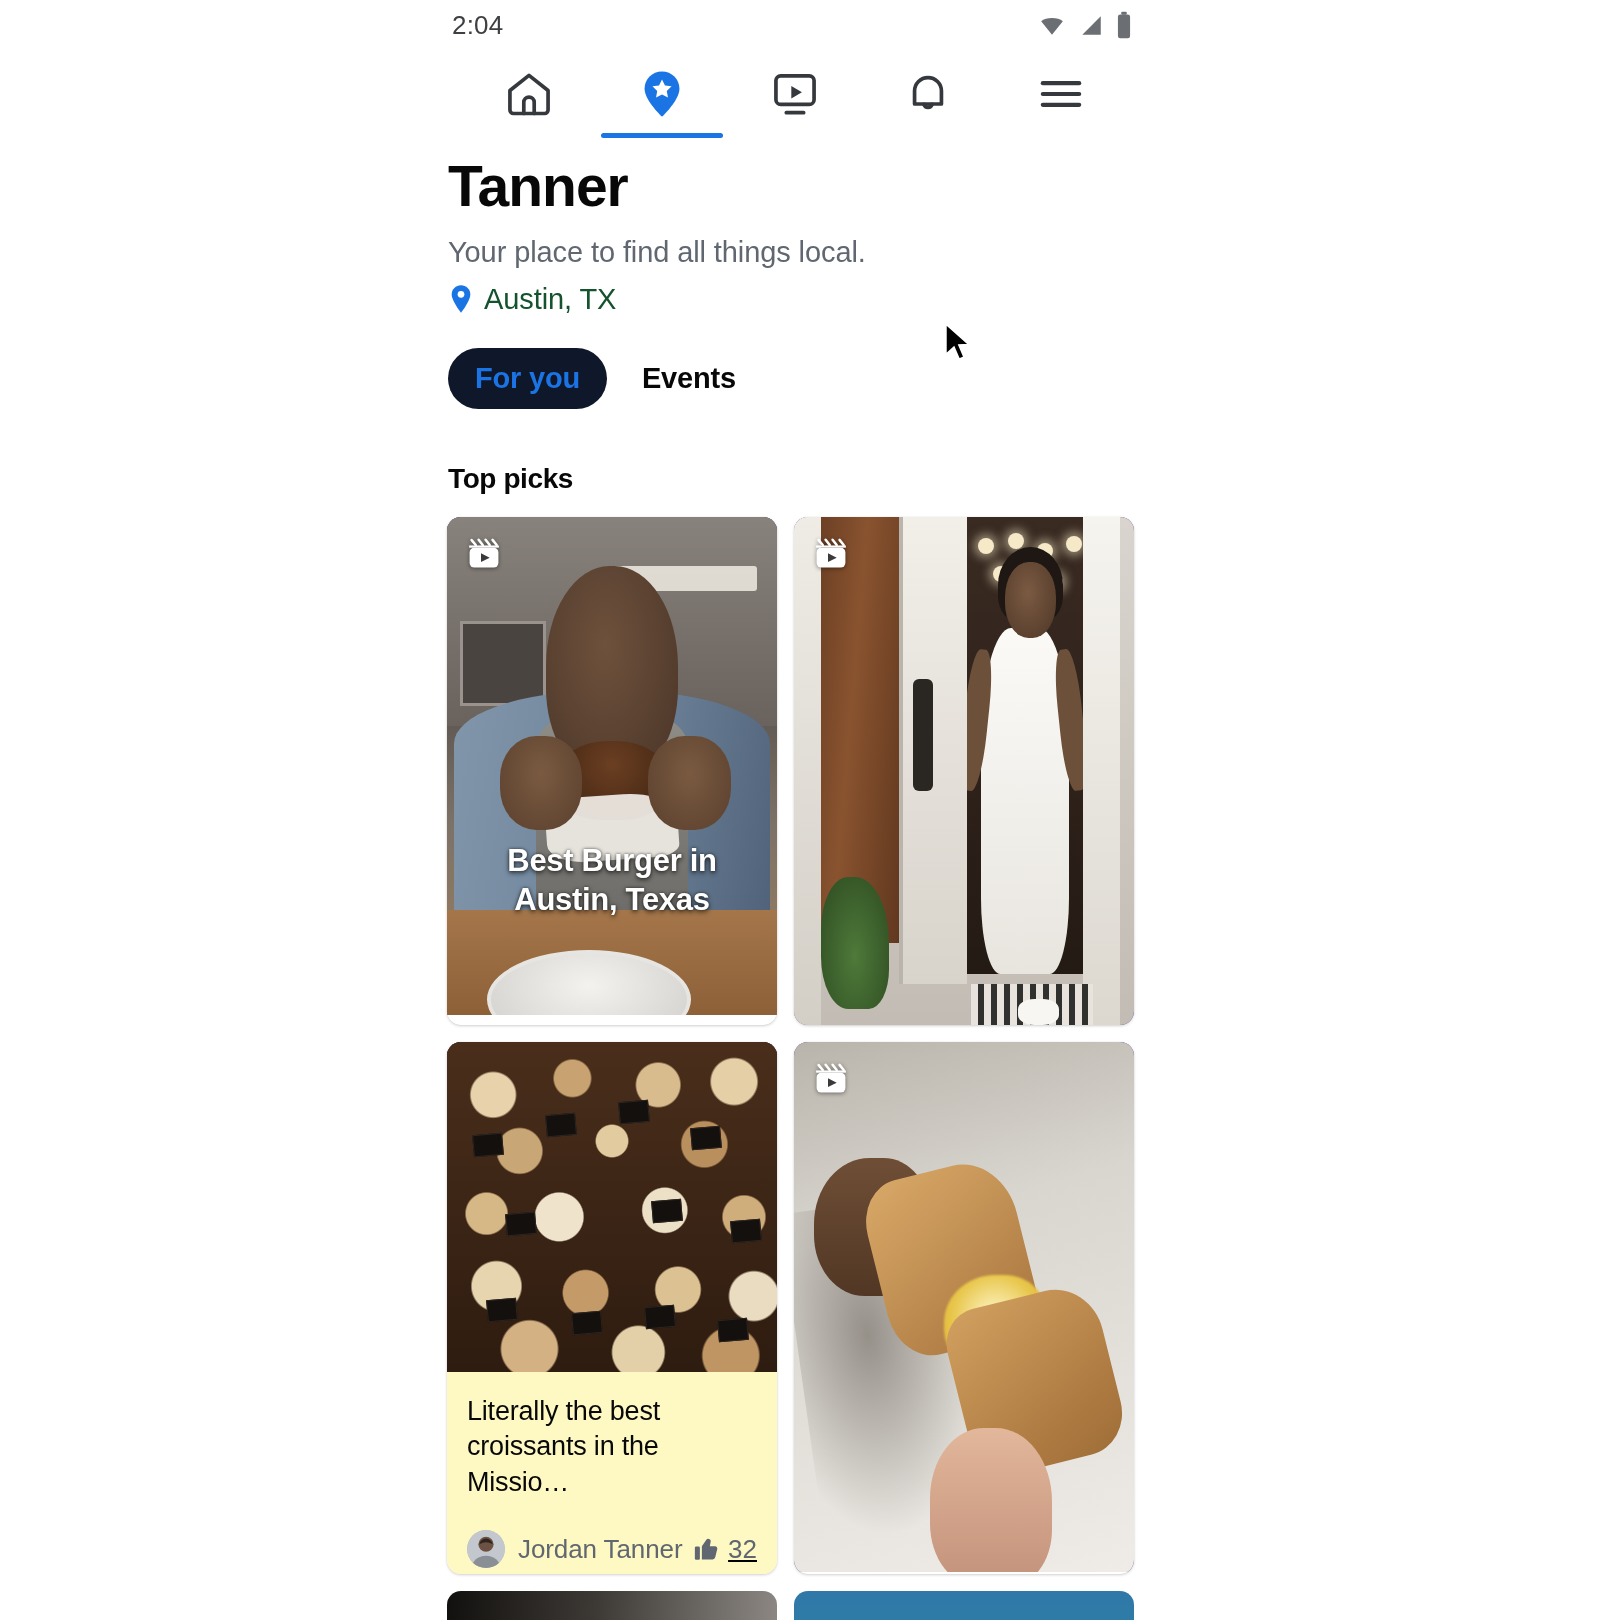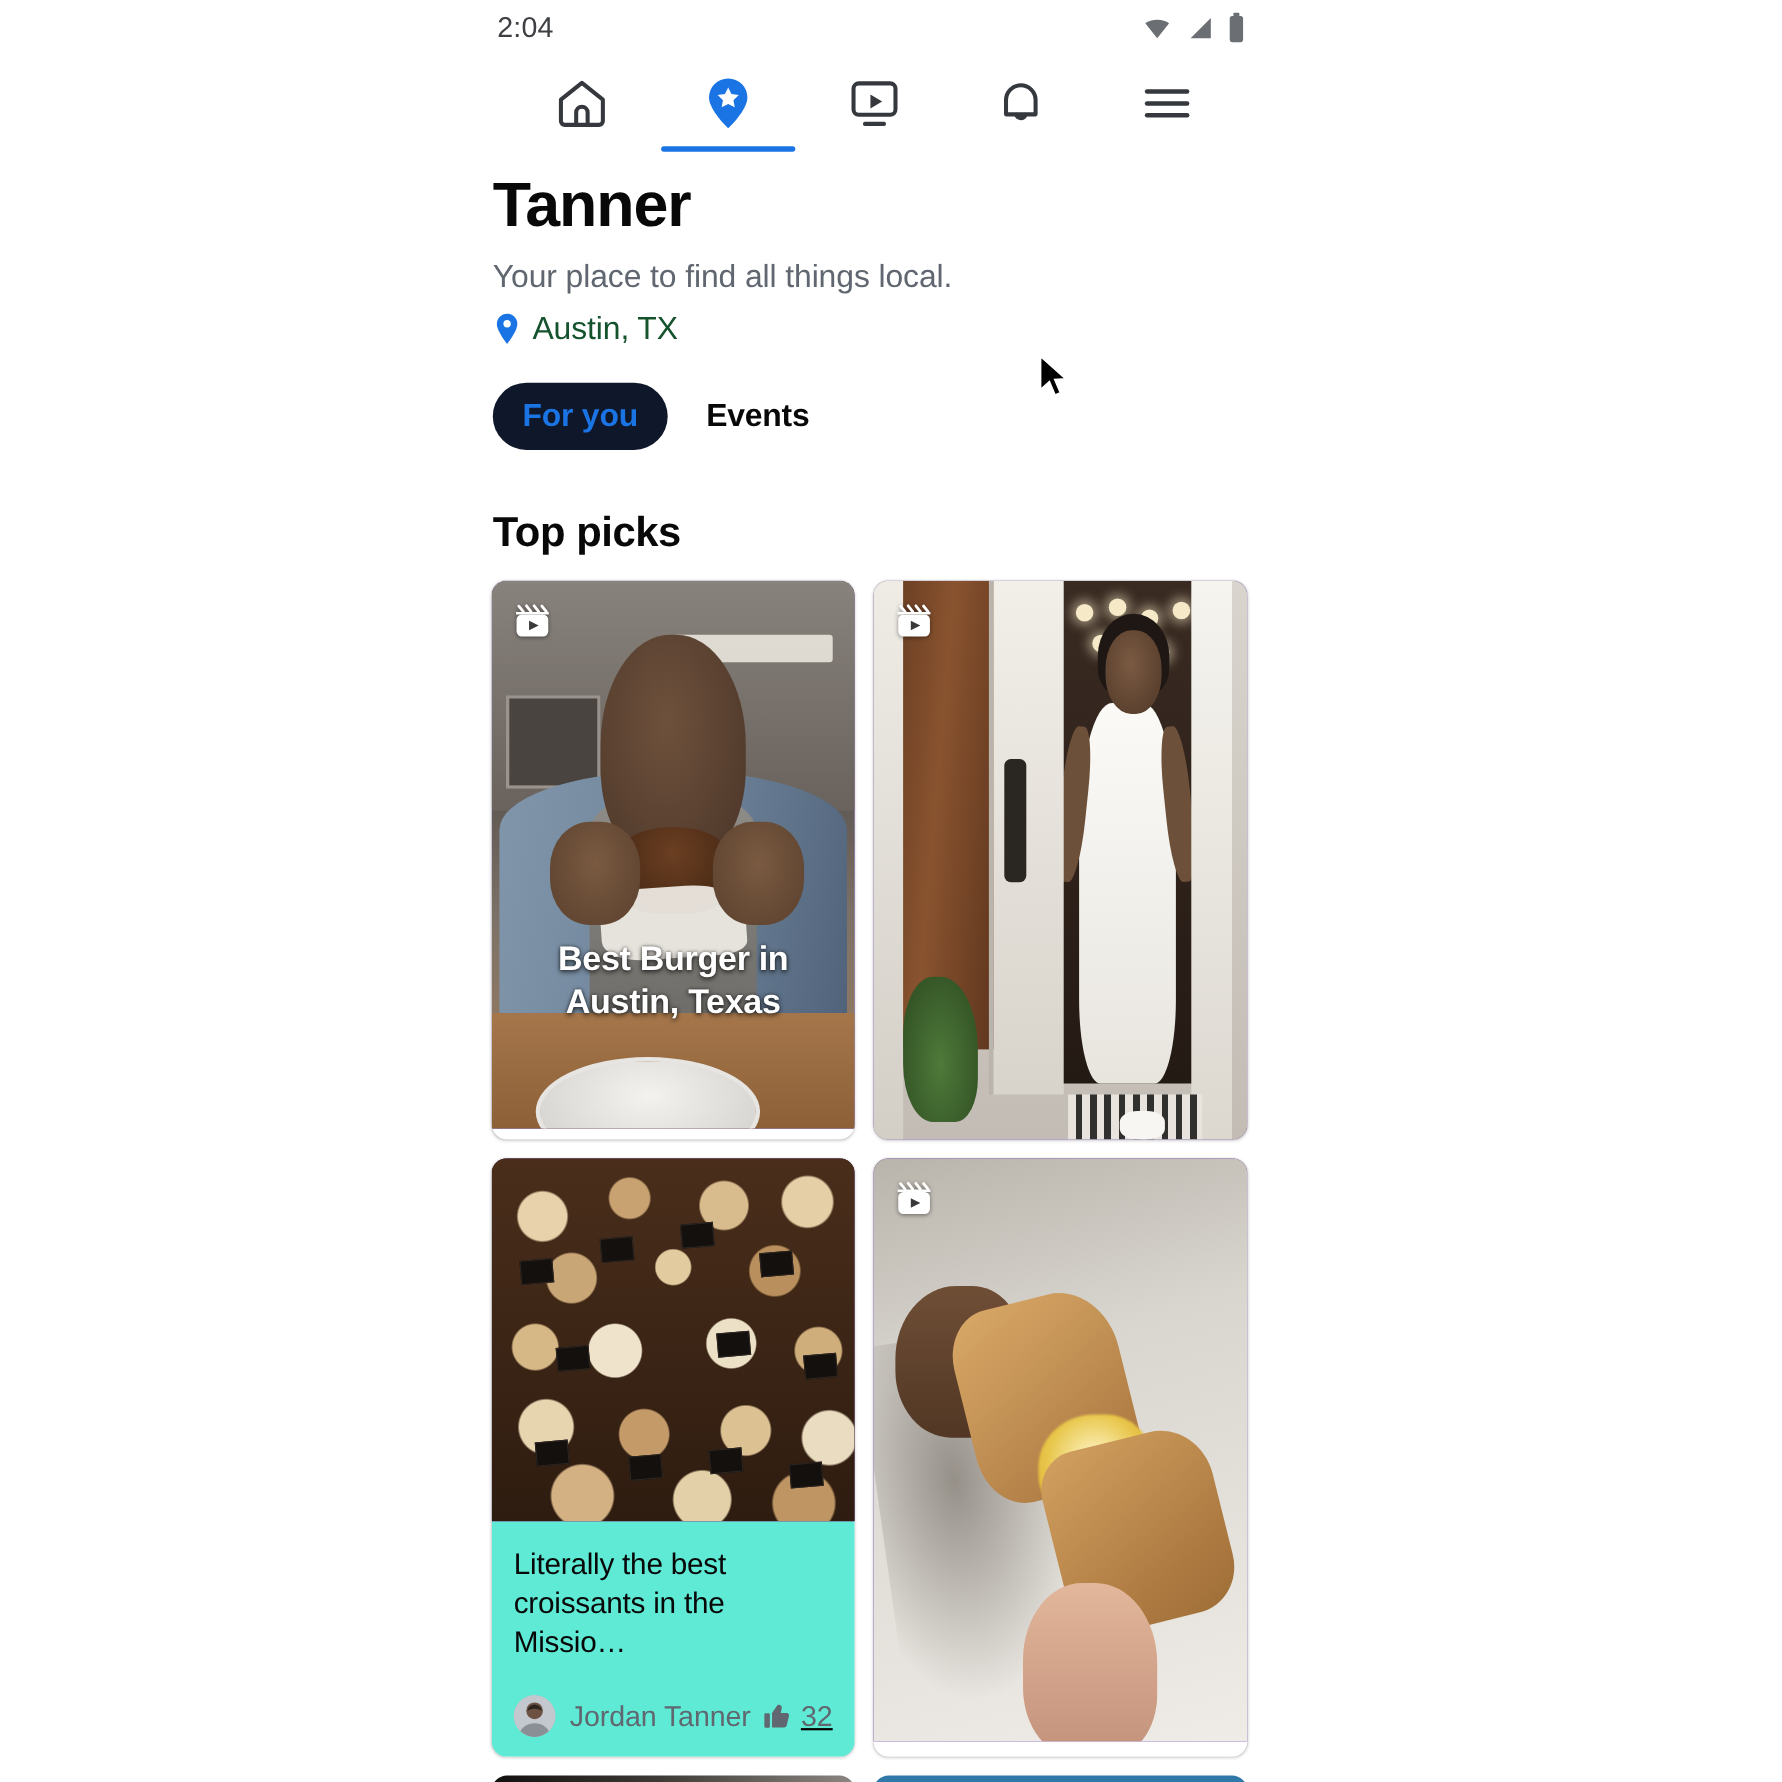--- a/index.html
+++ b/index.html
@@ -98,21 +98,21 @@
     border-radius: 40px;
     cursor: pointer;
     letter-spacing: -.2px;
   }
   .chip.active { background: #0f172a; color: #1b74e4; }
   .chip.idle  { background: transparent; color: #080809; }
 
   
   .section-title {
     margin: 54px 0 22px 8px;
-    font-size: 38px; font-weight: 700; color: #080809;
+    font-size: 28px; font-weight: 700; color: #080809;
     letter-spacing: -.4px;
   }
 
   
   .grid {
     display: grid;
     grid-template-columns: 330px 340px;
     column-gap: 17px;
     row-gap: 17px;
     padding-left: 7px;
@@ -141,21 +141,21 @@
     position: absolute;
     left: 0; right: 0; bottom: 19%;
     text-align: center;
     color: #fff;
     font-size: 31px; font-weight: 700; line-height: 1.25;
     letter-spacing: -.3px;
     text-shadow: 0 2px 5px rgba(0,0,0,.65), 0 0 3px rgba(0,0,0,.5);
     padding: 0 14px;
     z-index: 4;
   }
-  .card-body { padding: 22px 20px 18px 20px; background:#5eead4; }
+  .card-body { padding: 22px 20px 6px 20px; background:#fef9c3; }
   .card-title {
     font-size: 27px; color: #080809; line-height: 1.32;
     letter-spacing: -.2px;
   }
   .card-meta {
     margin-top: 30px;
     display: flex; align-items: center;
   }
   .avatar {
     width: 38px; height: 38px; border-radius: 50%;

